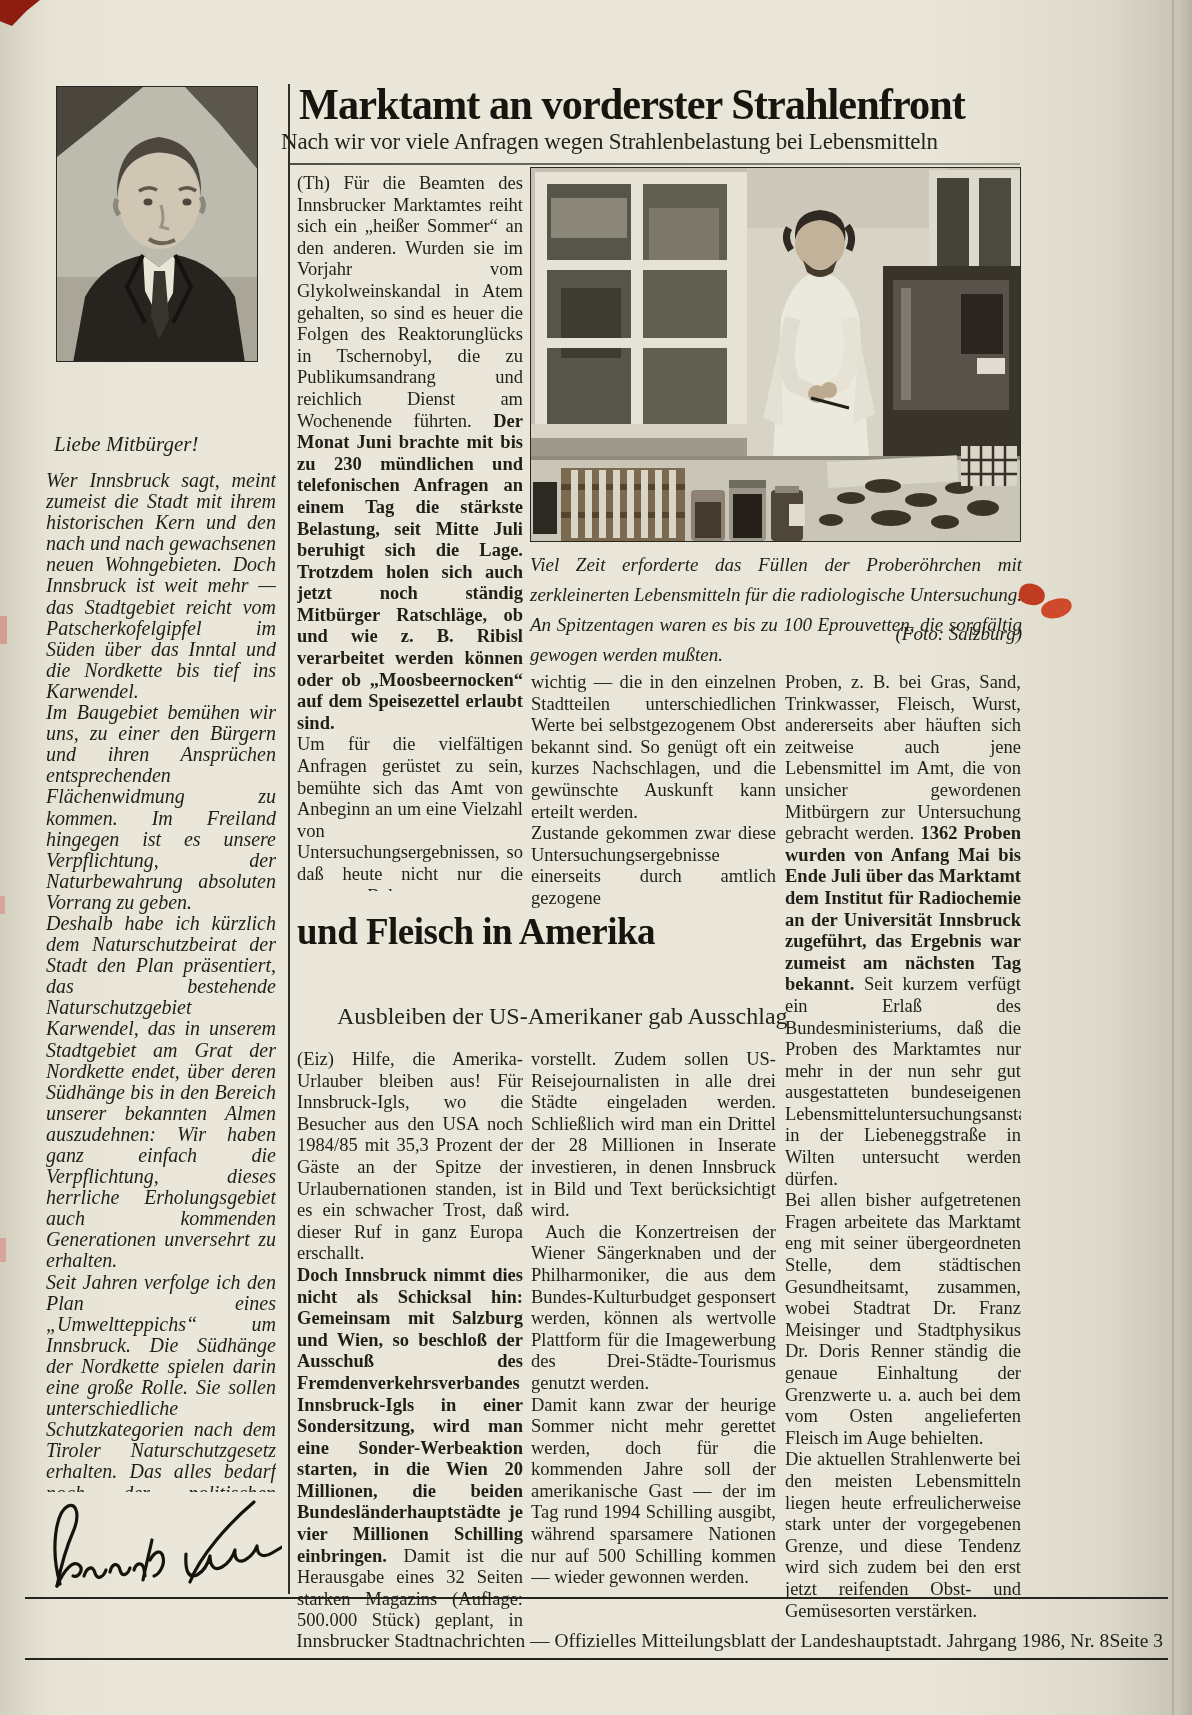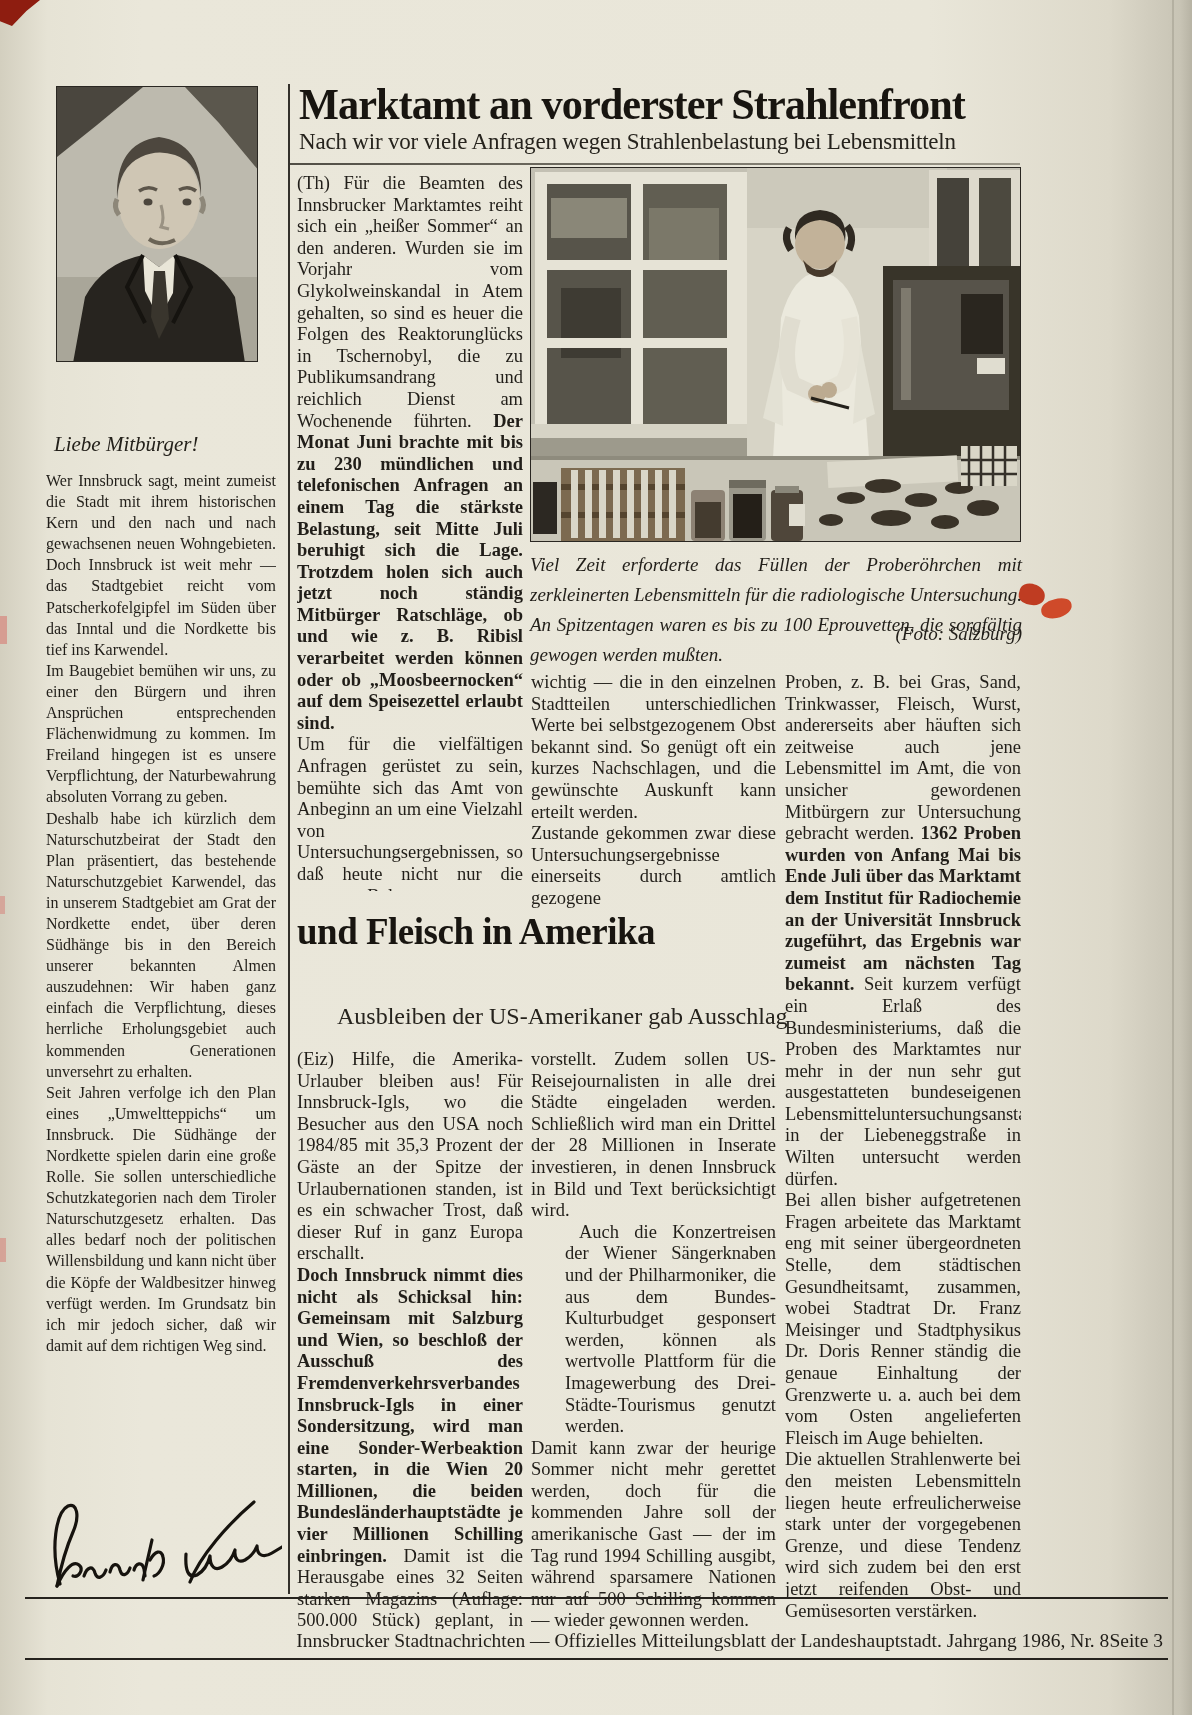--- a/index.html
+++ b/index.html
@@ -3,32 +3,32 @@
 <meta charset="utf-8">
 <style>
   html,body{margin:0;padding:0;background:#a9a596;}
   .page{position:relative;width:1192px;height:1715px;overflow:hidden;
     background:linear-gradient(90deg,#d3cfbf 0,#e6e3d5 4%,#eae7da 12%,#e9e6d9 78%,#ddd9ca 93%,#c8c4b5 99%,#b7b3a4 100%);
     font-family:"Liberation Serif","DejaVu Serif",serif;color:#211e19;}
   .page:after{content:"";position:absolute;left:1172px;top:0;width:2px;height:100%;background:#a5a192;opacity:.6;}
   
   .col{position:absolute;text-align:justify;font-size:18.5px;line-height:21.6px;overflow:hidden;hyphens:auto;}
   .col p{margin:0;}
-  .col p.ti{text-indent:14px;margin-left:34px;}
+  .col p.ti{text-indent:14px;}
   b{font-weight:bold;}
   
   .h1{position:absolute;font-weight:bold;font-size:45px;letter-spacing:-1px;white-space:nowrap;
       transform:scaleX(.94);transform-origin:left;color:#181510;}
   .deck1{position:absolute;font-size:23px;letter-spacing:-.2px;white-space:nowrap;color:#26231d;}
   .deckrule{position:absolute;height:2px;background:linear-gradient(90deg,#514e45,#9b9789);}
   .h2{position:absolute;font-weight:bold;font-size:37px;line-height:40px;letter-spacing:-.5px;color:#181510;}
   .deck2{position:absolute;font-size:24px;color:#26231d;white-space:nowrap;margin-left:40px;}
   
   .salutation{position:absolute;font-style:italic;font-size:21px;color:#24211b;}
-  .letter{position:absolute;font-size:16px;line-height:21.1px;text-align:justify;overflow:hidden;}
+  .letter{position:absolute;font-style:italic;font-size:20px;line-height:21.1px;text-align:justify;overflow:hidden;}
   .letter p{margin:0;}
   
   .photoframe{position:absolute;border:1px solid #2a2722;box-sizing:border-box;overflow:hidden;}
   .caption{position:absolute;font-style:italic;font-size:19px;line-height:30px;text-align:justify;}
   .credit{position:absolute;right:0;bottom:1px;font-style:italic;font-size:19px;}
   
   .vrule{position:absolute;width:2px;background:#33302a;}
   .hrule{position:absolute;background:#26231e;}
   
   .footer-row{position:absolute;display:flex;justify-content:flex-end;font-size:19.5px;color:#211e19;}
@@ -88,21 +88,21 @@
         <path d="M106,64 c5,-9 11,-11 13,-3 c2,7 -3,17 -9,19"></path>
         <path d="M210,6 C184,28 156,60 146,86"></path>
         <path d="M142,58 c-1,16 2,25 11,21 c7,-4 11,-11 13,-19 c0,11 5,15 12,11 c7,-4 11,-11 13,-17 c-1,10 4,13 10,10 c7,-4 10,-9 12,-14 c0,10 7,12 15,7 l10,-6"></path>
       </g>
     </svg>
   </div>
 
   <div class="vrule" style="left:288px;top:84px;height:1510px;"></div>
 
   <div class="h1" style="left:299px;top:78px;">Marktamt an vorderster Strahlenfront</div>
-  <div class="deck1" style="left:299px;top:129px;">Nach wir vor viele Anfragen wegen Strahlenbelastung bei Lebensmitteln</div>
+  <div class="deck1" style="left:281px;top:129px;">Nach wir vor viele Anfragen wegen Strahlenbelastung bei Lebensmitteln</div>
   <div class="deckrule" style="left:290px;top:163px;width:730px;"></div>
 
   <div class="col" style="left:297px;top:173px;width:226px;height:718px;">
     <p><span>(Th) Für die Beamten des Innsbrucker Marktamtes reiht sich ein „heißer Sommer“ an den anderen. Wurden sie im Vorjahr vom Glykolweinskandal in Atem gehalten, so sind es heuer die Folgen des Reaktorunglücks in Tschernobyl, die zu Publikumsandrang und reichlich Dienst am Wochenende führten. </span><b>Der Monat Juni brachte mit bis zu 230 mündlichen und telefonischen Anfragen an einem Tag die stärkste Belastung, seit Mitte Juli beruhigt sich die Lage. Trotzdem holen sich auch jetzt noch ständig Mitbürger Ratschläge, ob und wie z. B. Ribisl verarbeitet werden können oder ob „Moosbeernocken“ auf dem Speisezettel erlaubt sind.</b></p>
     <p>Um für die vielfältigen Anfragen gerüstet zu sein, bemühte sich das Amt von Anbeginn an um eine Vielzahl von Untersuchungsergebnissen, so daß heute nicht nur die neuesten Belastungswerte von Gemüsesorten, Obst, Pilzen, Honig, Fleisch usw. vorliegen, sondern auch — für die Schrebergärtner</p>
   </div>
 
   <div class="photoframe" style="left:530px;top:167px;width:491px;height:375px;" aria-label="Labor: Mitarbeiter füllt Proberöhrchen an der Werkbank">
     <svg width="489" height="373" viewBox="0 0 489 373">
       <rect width="489" height="373" fill="#c3c0b3"></rect>

